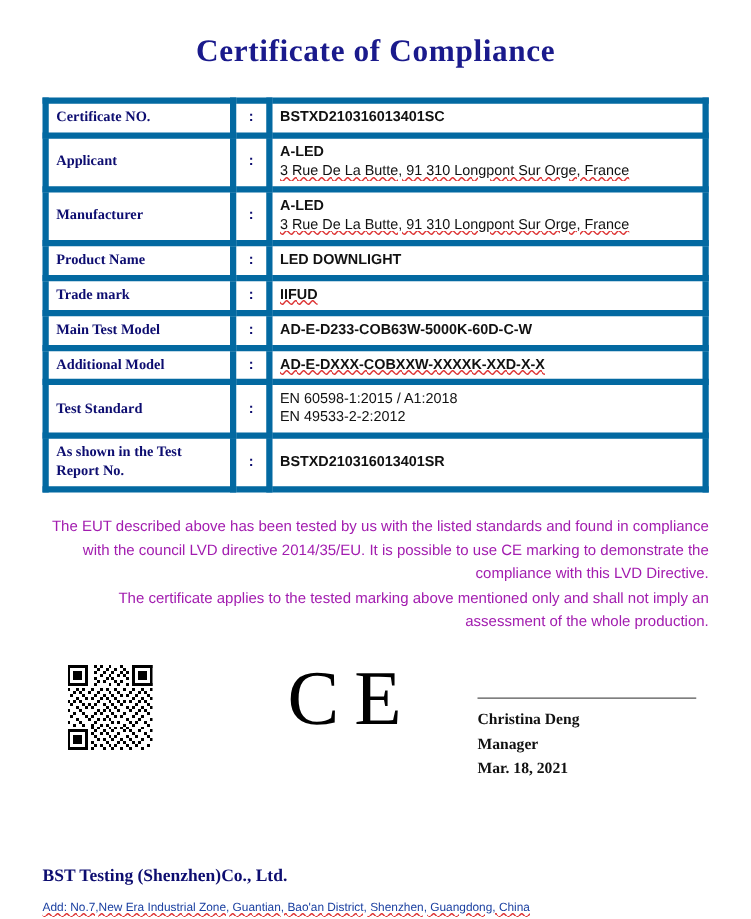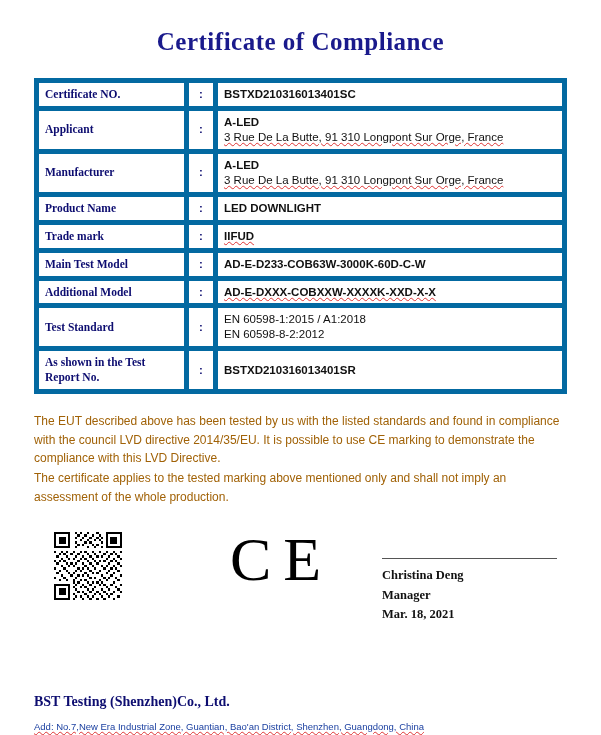--- a/index.html
+++ b/index.html
@@ -74,21 +74,22 @@
   .squiggle {
     text-decoration: underline;
     text-decoration-style: wavy;
     text-decoration-color: #d33;
     text-decoration-thickness: 1px;
   }
   .para {
     margin-top: 18px;
     font-size: 12px;
     line-height: 1.55;
-    color: #a16207;
+    color: #a21caf;
+    text-align: right;
   }
   .para p {
     margin: 0 0 1px 0;
   }
   .midsection {
     position: relative;
     margin-top: 22px;
     height: 120px;
   }
   .qr {
@@ -196,36 +197,36 @@
         <td class="label">Trade mark</td>
         <td class="colon">:</td>
         <td class="value bold">
           <span class="val-line squiggle">IIFUD</span>
         </td>
       </tr>
       <tr>
         <td class="label">Main Test Model</td>
         <td class="colon">:</td>
         <td class="value bold">
-          <span class="val-line">AD-E-D233-COB63W-3000K-60D-C-W</span>
+          <span class="val-line">AD-E-D233-COB63W-5000K-60D-C-W</span>
         </td>
       </tr>
       <tr>
         <td class="label">Additional Model</td>
         <td class="colon">:</td>
         <td class="value bold">
           <span class="val-line squiggle">AD-E-DXXX-COBXXW-XXXXK-XXD-X-X</span>
         </td>
       </tr>
       <tr>
         <td class="label">Test Standard</td>
         <td class="colon">:</td>
         <td class="value">
           <span class="val-line">EN 60598-1:2015 / A1:2018</span>
-          <span class="val-line">EN 60598-8-2:2012</span>
+          <span class="val-line">EN 49533-2-2:2012</span>
         </td>
       </tr>
       <tr>
         <td class="label">As shown in the Test Report No.</td>
         <td class="colon">:</td>
         <td class="value bold">
           <span class="val-line">BSTXD210316013401SR</span>
         </td>
       </tr>
     </tbody>

